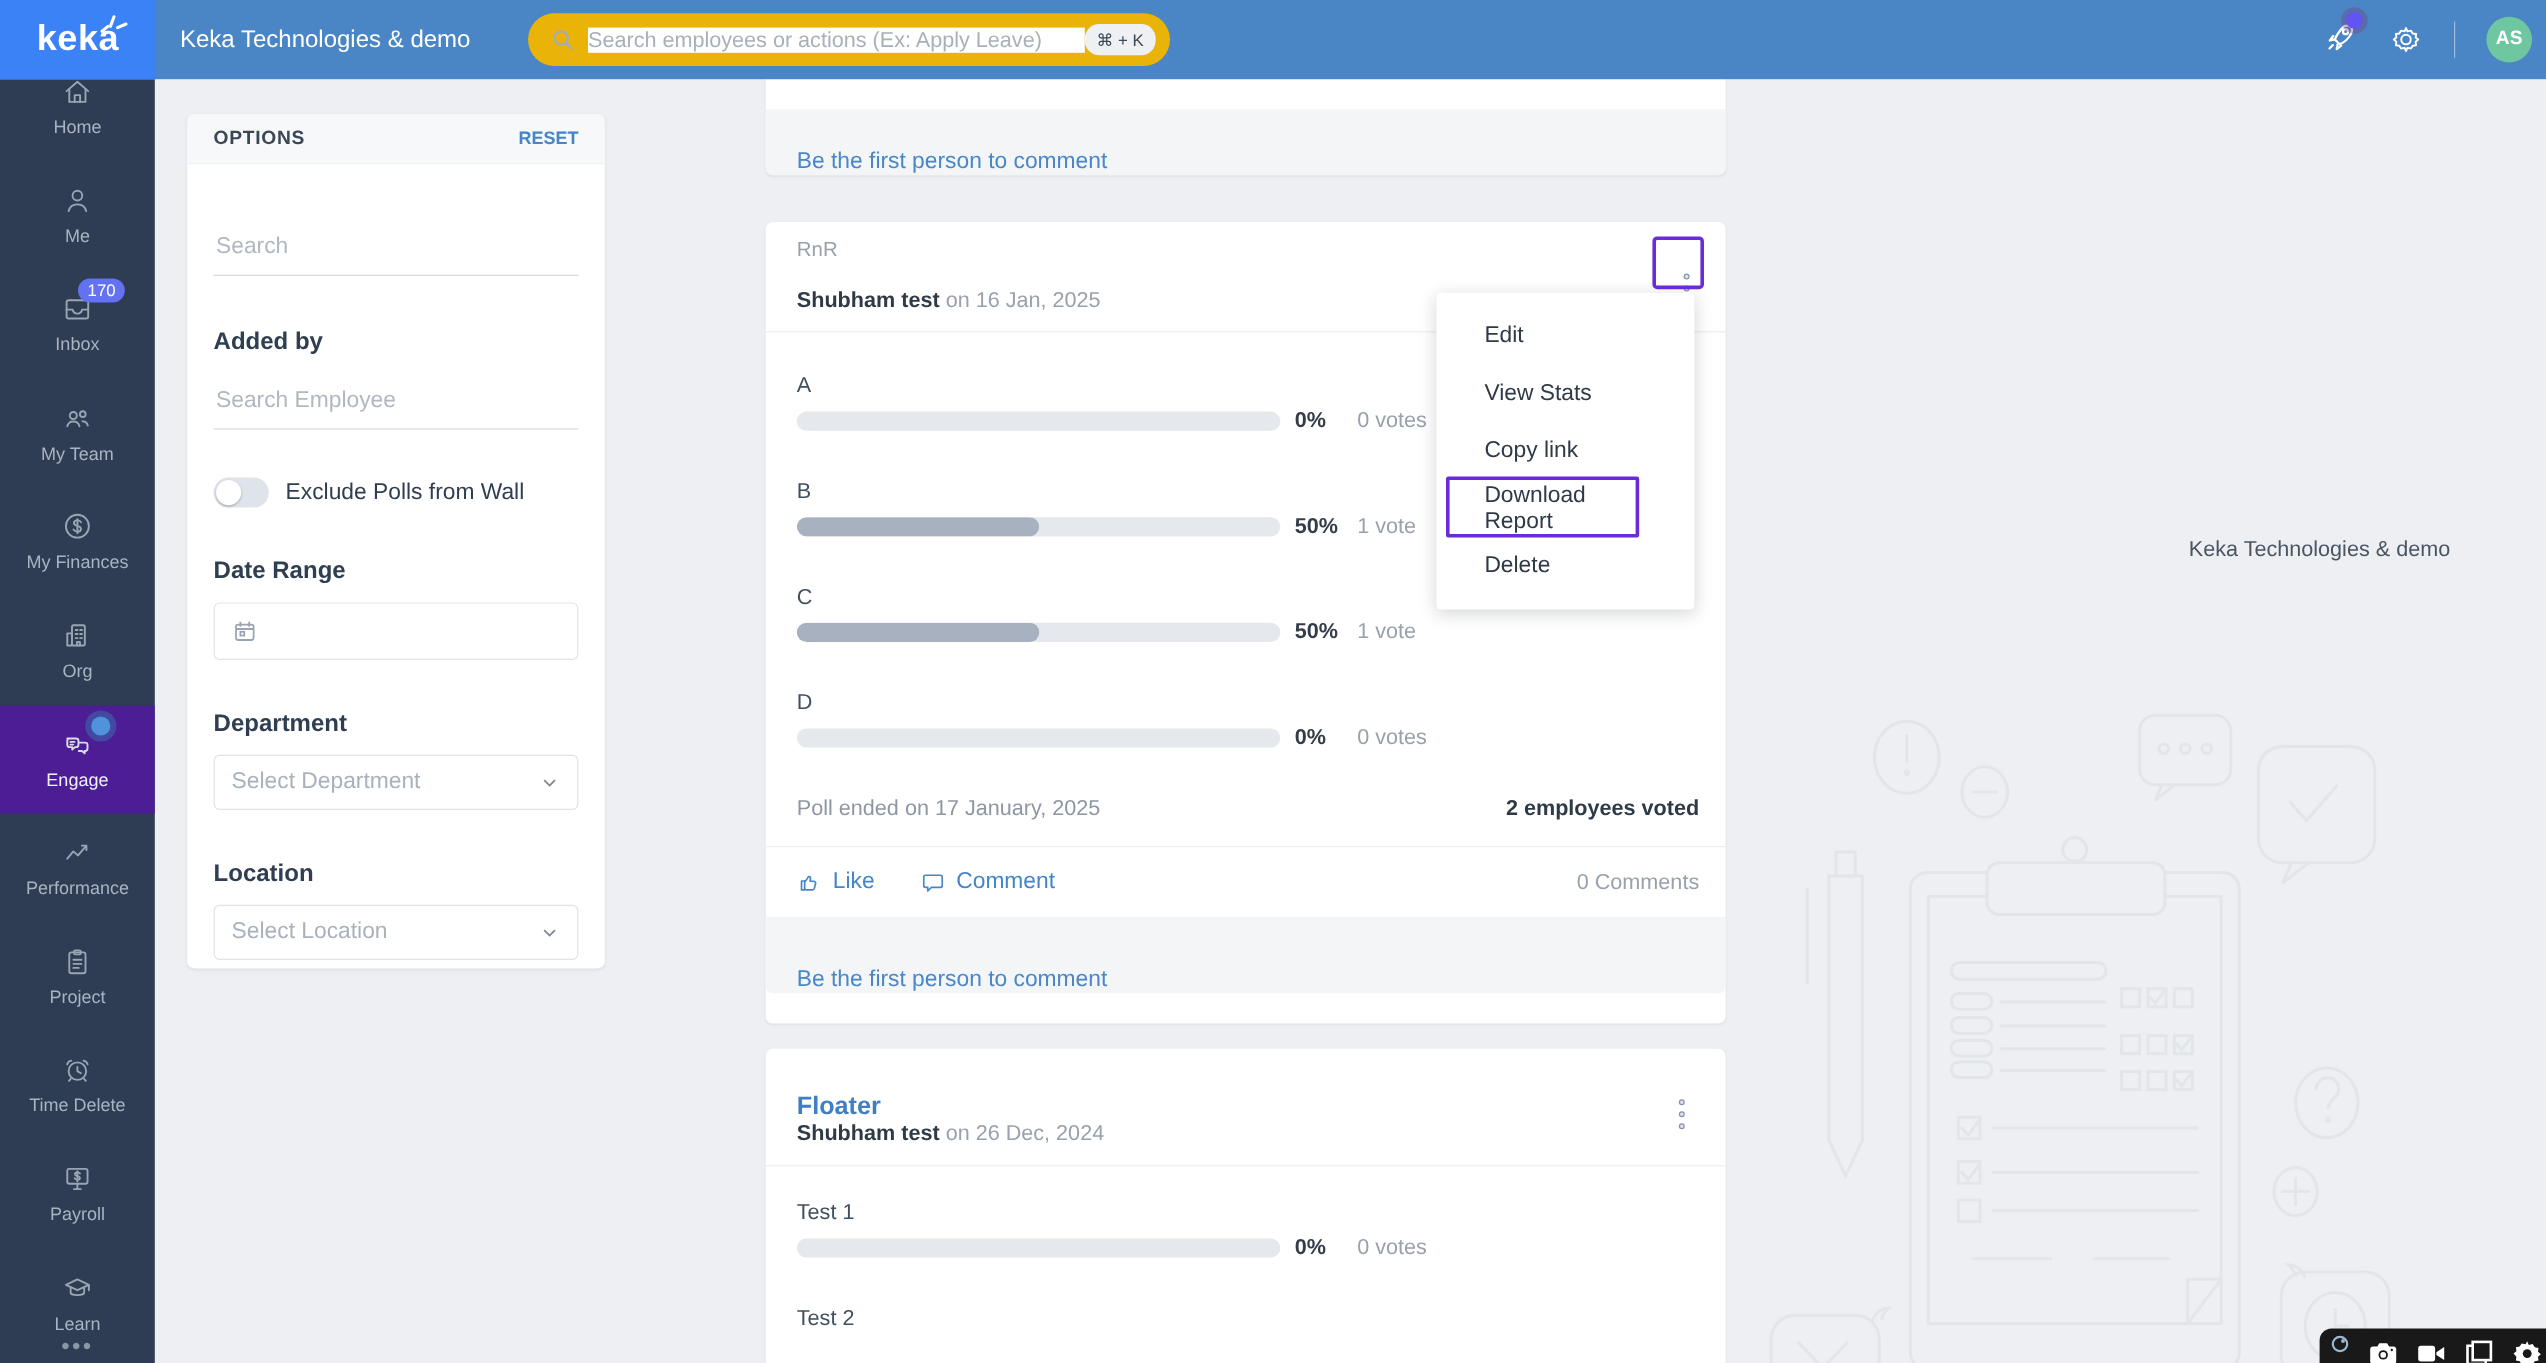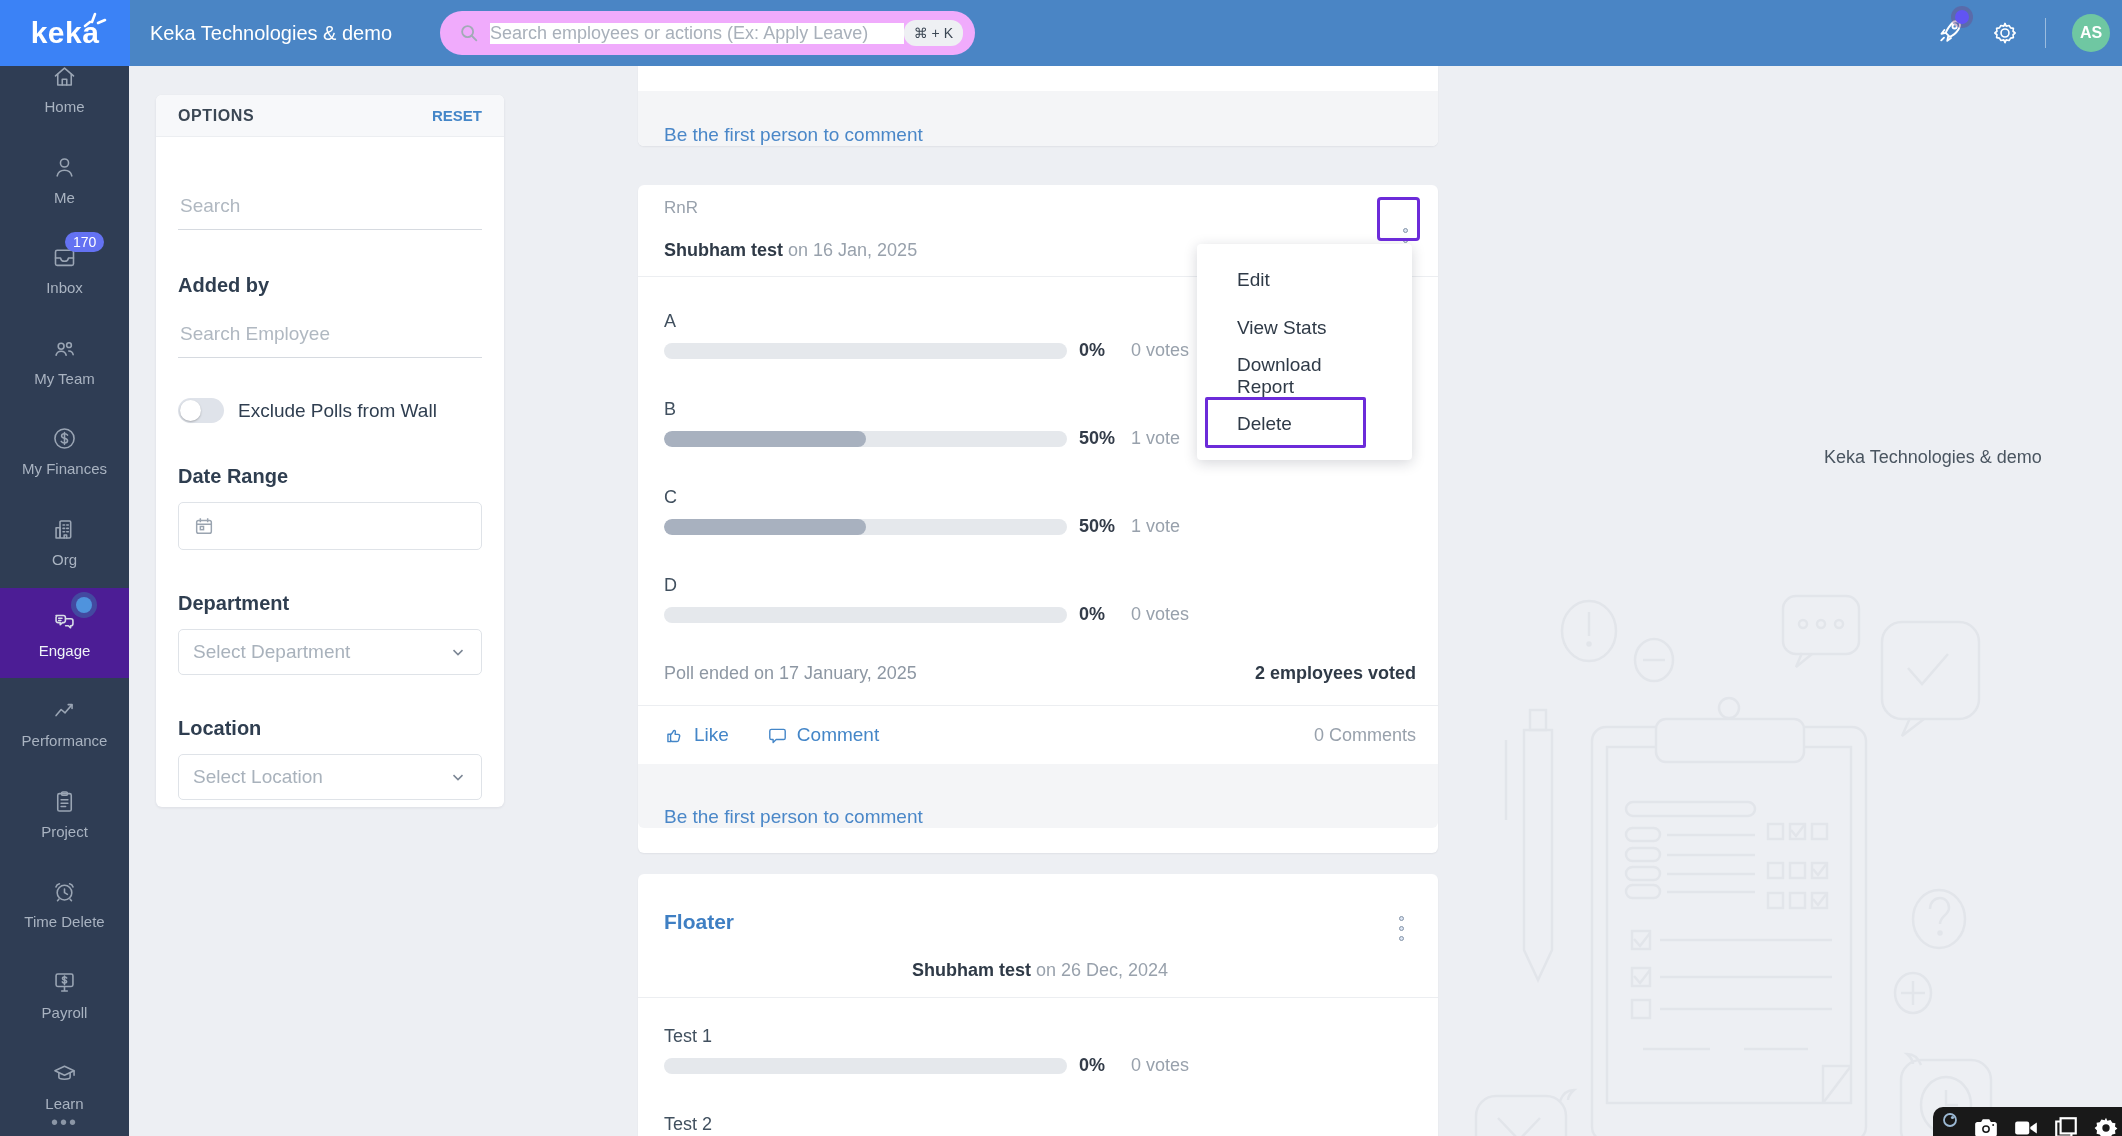--- a/index.html
+++ b/index.html
@@ -5,21 +5,21 @@
   * { margin:0; padding:0; box-sizing:border-box; }
   html,body { width:2122px; height:1136px; overflow:hidden; }
   body { font-family:"Liberation Sans", sans-serif; background:#edeff3; position:relative; color:#31404f; }
 
   
   .topbar { position:absolute; left:0; top:0; width:2122px; height:66px; background:#4a85c5; z-index:5; display:flex; align-items:center; }
   .logoblock { width:130px; height:66px; background:#3b82f6; display:flex; align-items:center; justify-content:center; flex:0 0 auto; position:relative; }
   .logotext { color:#fff; font-size:30px; font-weight:bold; letter-spacing:0.5px; }
   .sparks { position:absolute; right:22px; top:10px; }
   .company { color:#fff; font-size:20px; margin-left:20px; }
-  .searchpill { position:absolute; left:440px; top:11px; width:535px; height:44px; background:#f0abfc; border-radius:22px; display:flex; align-items:center; padding:0 12px 0 18px; }
+  .searchpill { position:absolute; left:440px; top:11px; width:535px; height:44px; background:#eab308; border-radius:22px; display:flex; align-items:center; padding:0 12px 0 18px; }
   .searchpill input { border:none; outline:none; flex:1; font-size:18px; color:#333; margin-left:10px; font-family:"Liberation Sans",sans-serif; }
   .searchpill input::placeholder { color:#a8b0ba; }
   .kbd { background:#eef0f3; border-radius:12px; font-size:14px; color:#3c4754; padding:5px 10px; white-space:nowrap; }
   .topright { position:absolute; right:12px; top:0; height:66px; display:flex; align-items:center; gap:26px; }
   .tr-divider { width:1px; height:30px; background:rgba(255,255,255,.45); }
   .avatar { width:38px; height:38px; border-radius:50%; background:#6fc7a2; color:#fff; font-size:16px; font-weight:bold; display:flex; align-items:center; justify-content:center; }
   .rocketwrap { position:relative; }
   .notifdot { position:absolute; right:-4px; top:-6px; width:14px; height:14px; border-radius:50%; background:#6154f3; box-shadow:0 0 0 4px rgba(120,60,120,.35); }
 
   
@@ -465,21 +465,21 @@
   </div>
 
   <div class="card card-fl">
     <div class="card-pad">
       <div class="kebab" style="top:38px; right:30px;">
           <i></i>
           <i></i>
           <i></i>
         </div>
       <div class="poll-title" style="padding-top:36px;">Floater</div>
-      <div class="byline" style="margin-top:26px;text-align:center;">
+      <div class="byline" style="">
         <span class="who">Shubham test</span>
         <span class="when">on 26 Dec, 2024</span>
       </div>
     </div>
     <div class="hr" style="margin-top:16px;"></div>
     <div class="card-pad" style="padding-top:28px;">
         <div class="opt-block">
     <div class="opt-label">Test 1</div>
     <div class="barrow">
       <div class="track">
@@ -493,20 +493,21 @@
     <div class="opt-label">Test 2</div>
 
   </div>
       </div>
   </div>
 </div>
 
 <div class="menu">
     <div class="menu-item">Edit</div>
     <div class="menu-item">View Stats</div>
+    <div class="menu-item">Copy link</div>
     <div class="menu-item">Download Report</div>
     <div class="menu-item">Delete</div>
   </div>
 
 <div class="hl-box hl-kebab"></div>
 <div class="hl-box hl-download"></div>
 
 <div class="capturebar">
   <svg class="ext-logo" width="18" height="18" viewBox="0 0 18 18" fill="none" stroke="#9bb8d3" stroke-width="1.8">
     <circle cx="9" cy="9" r="6"></circle>

